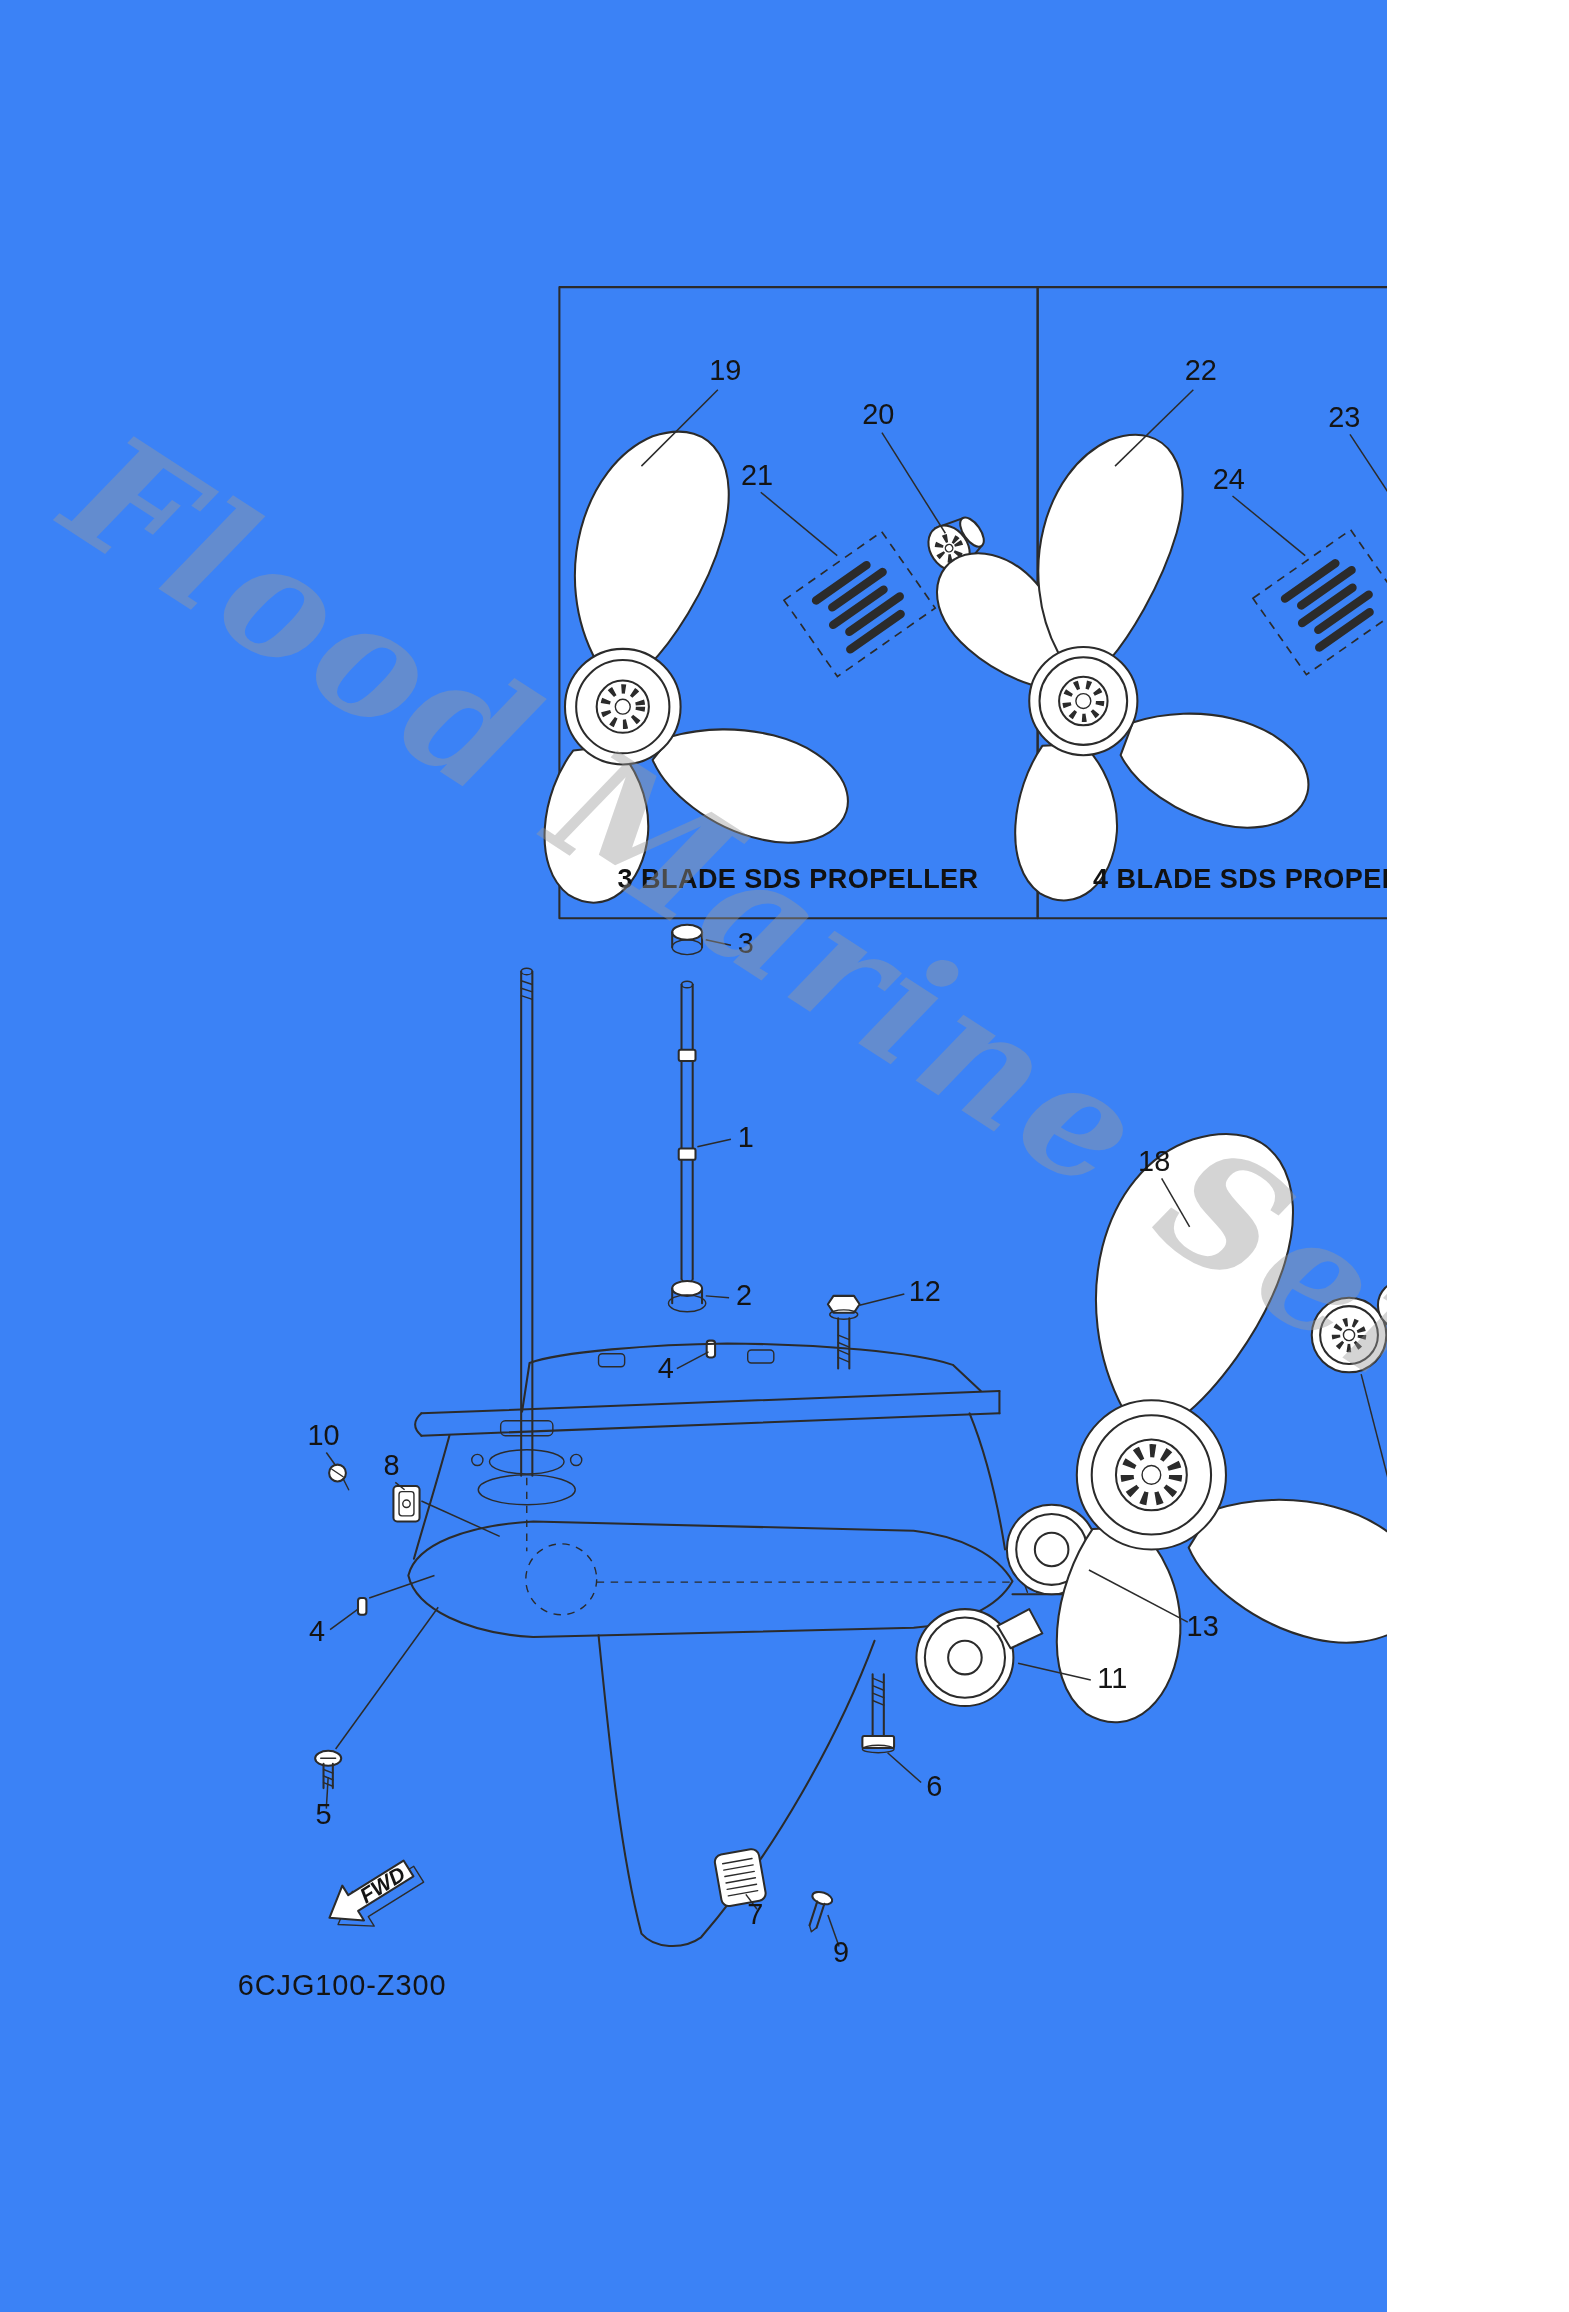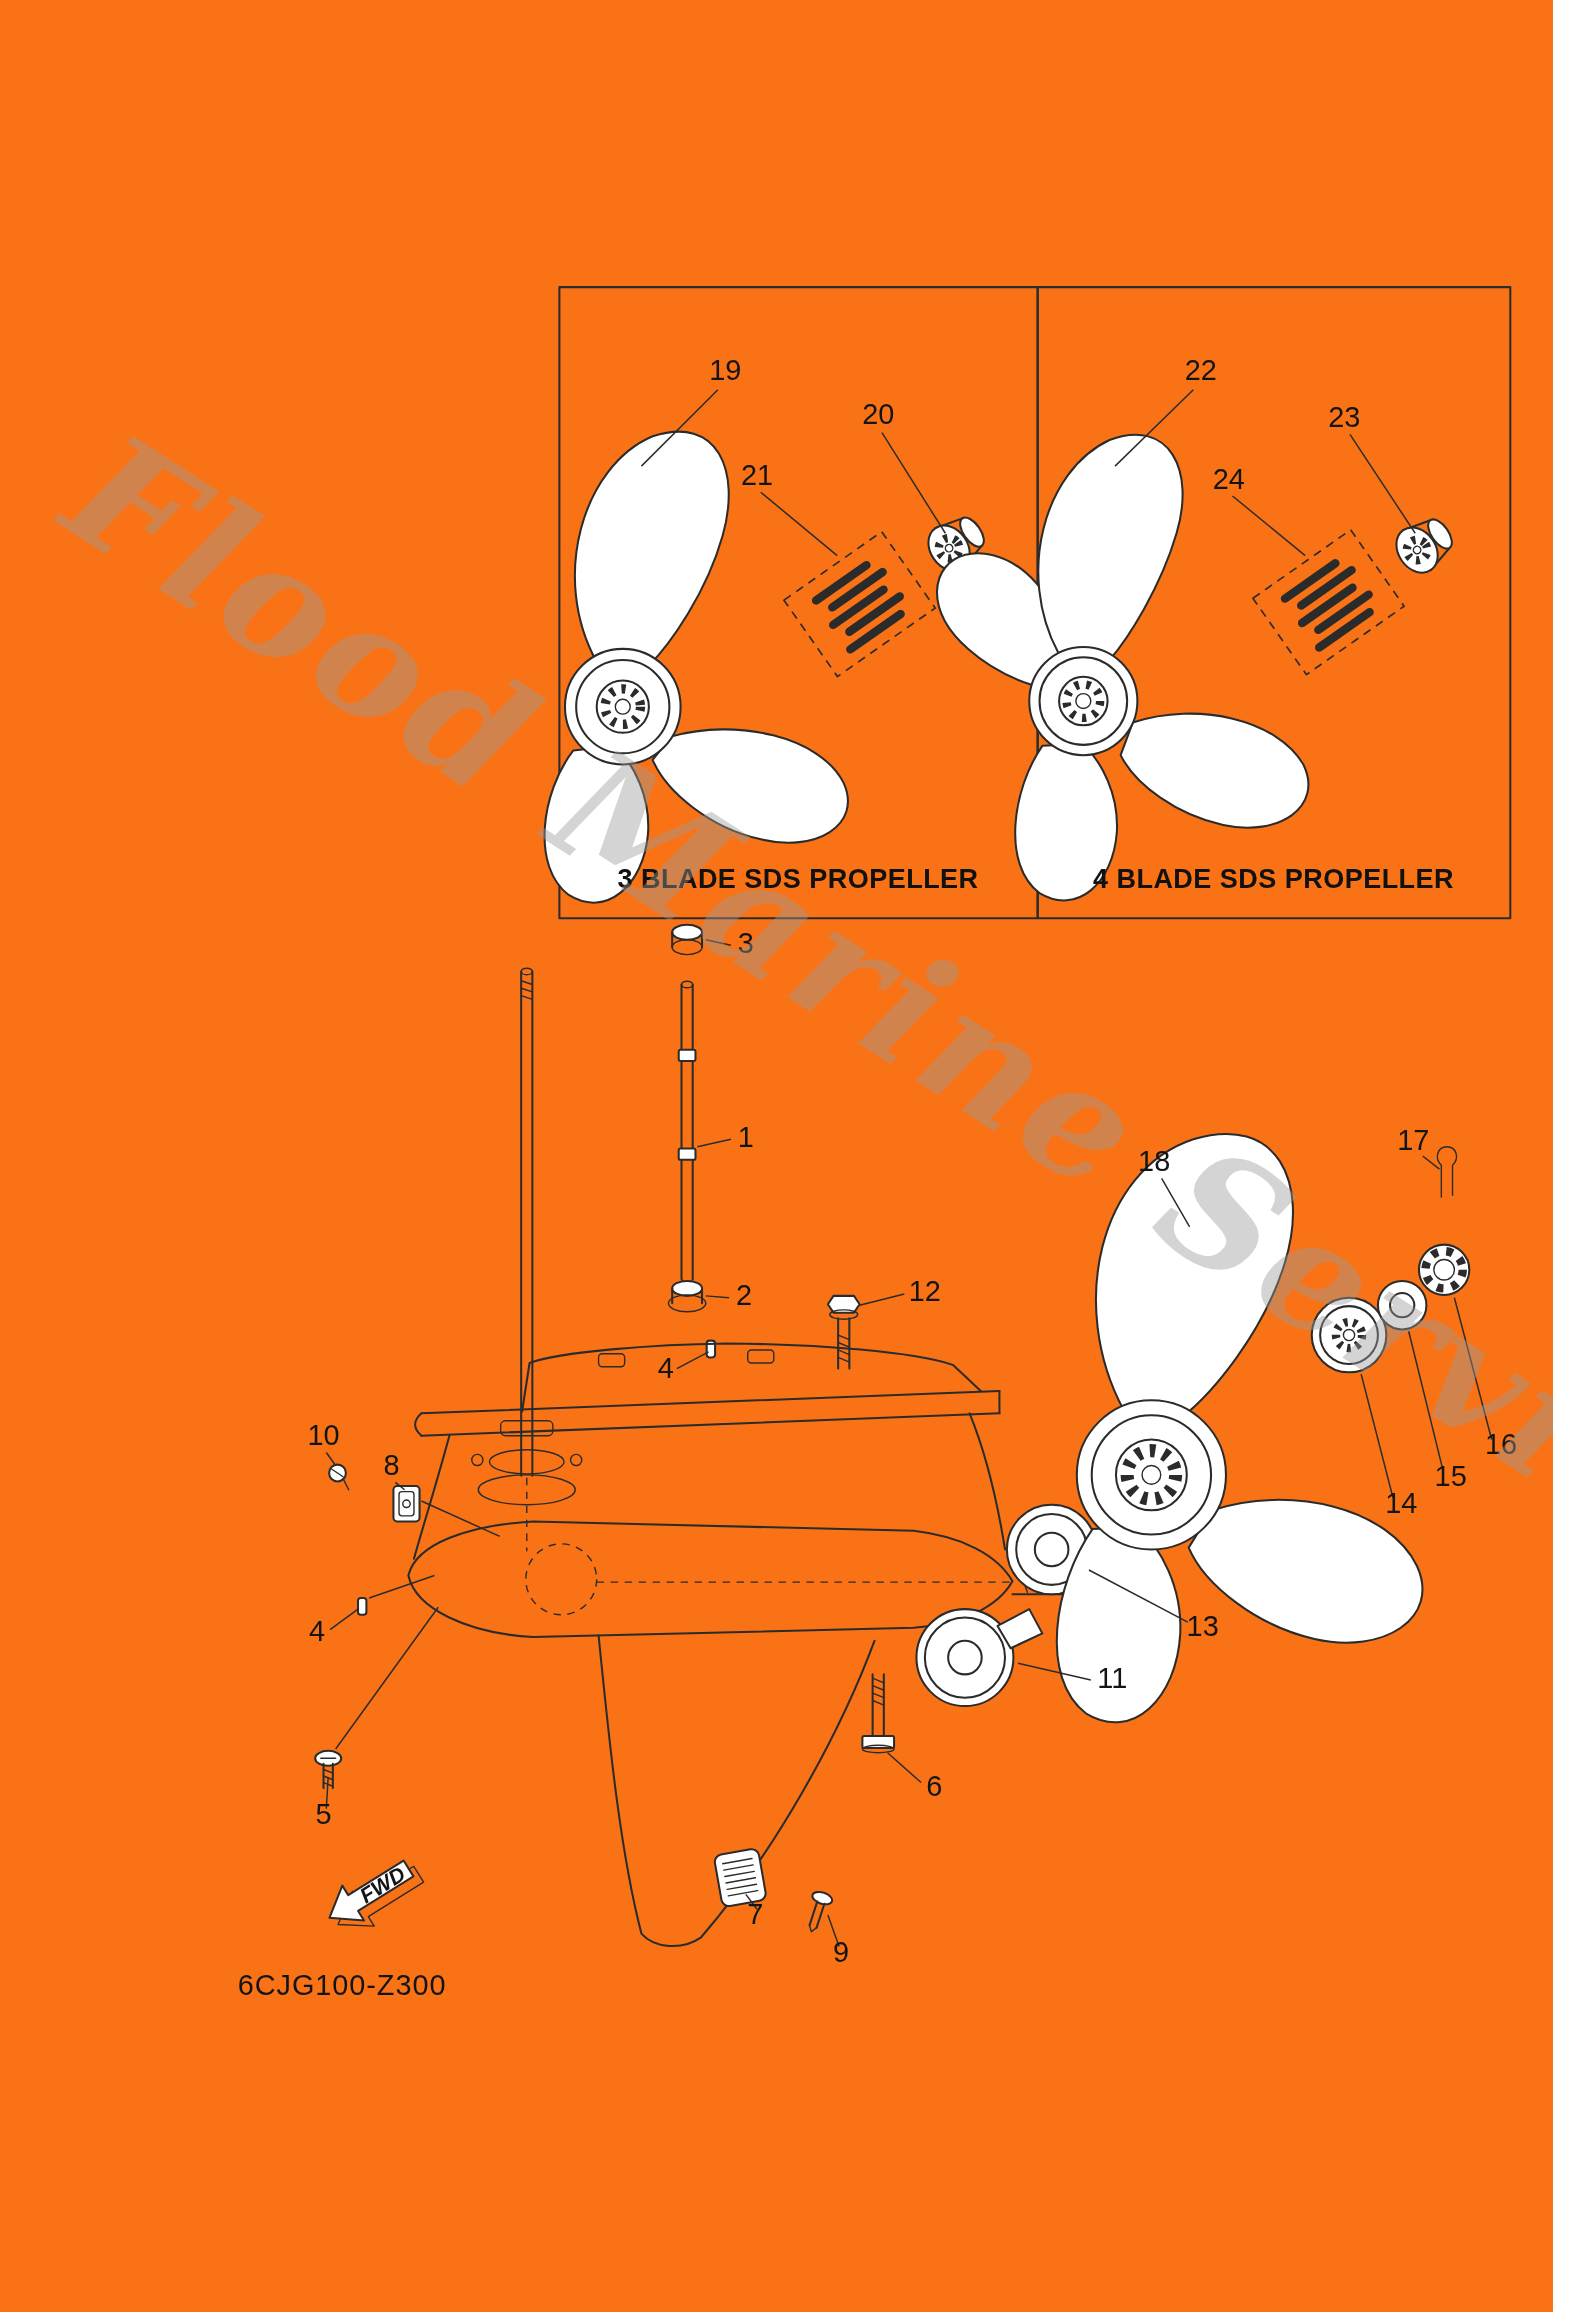--- a/index.html
+++ b/index.html
@@ -1,16 +1,16 @@
 <!DOCTYPE html>
 <html style="font-size:15px"><head>
 <meta charset="utf-8">
 <style>
   html,body{margin:0;padding:0;background:#ffffff;}
-  .page{position:relative;width:1553px;height:2313px;background:#f97316;overflow:hidden;
+  .page{position:relative;width:1387px;height:2313px;background:#3b82f6;overflow:hidden;
         font-family:"Liberation Sans",sans-serif;text-align:center;}
   svg{display:block}
   .ln{fill:none;stroke:#2b2b2b;stroke-width:2.2;stroke-linecap:round;stroke-linejoin:round}
   .lnf{fill:#ffffff;stroke:#2b2b2b;stroke-width:2.2;stroke-linejoin:round}
   .thin{stroke-width:1.5}
   .leader{fill:none;stroke:#2b2b2b;stroke-width:1.6}
   .dashln{fill:none;stroke:#2b2b2b;stroke-width:1.5;stroke-dasharray:8 7}
   .dashrect{fill:none;stroke:#2b2b2b;stroke-width:1.8;stroke-dasharray:9 7}
   .cap{fill:none;stroke:#2b2b2b;stroke-width:9;stroke-linecap:round}
   .splr{fill:none;stroke:#2b2b2b}

